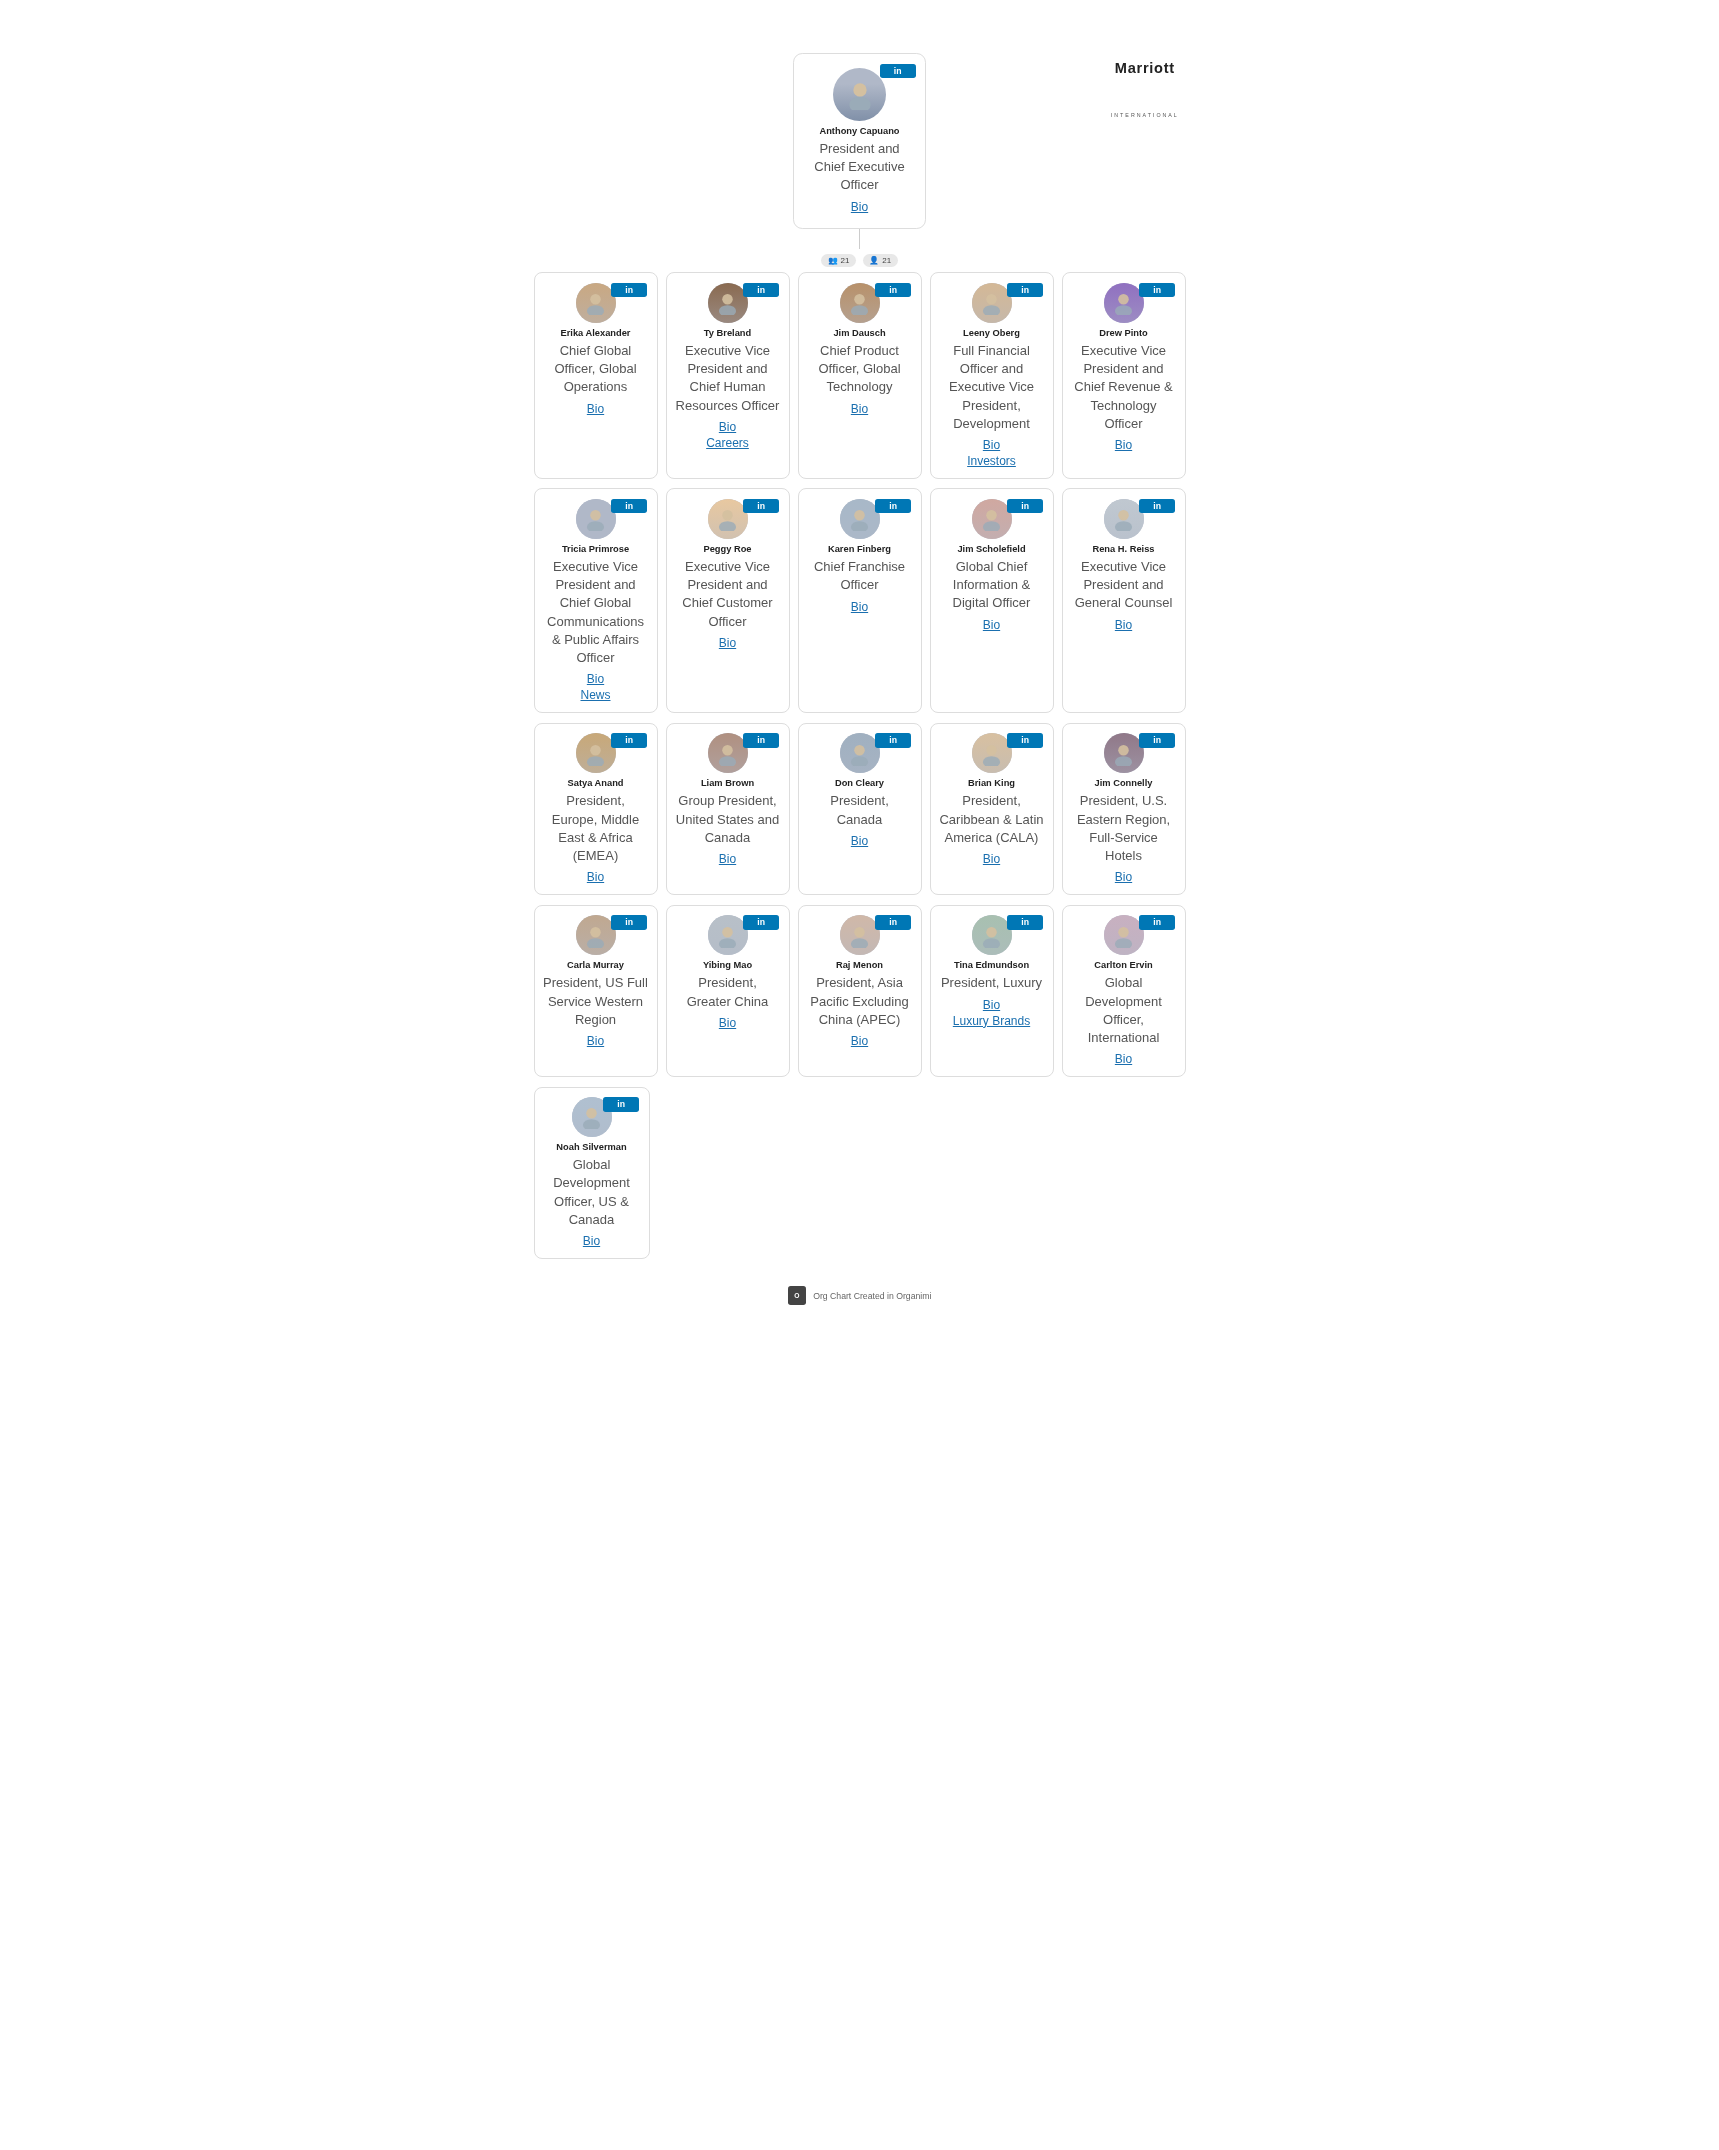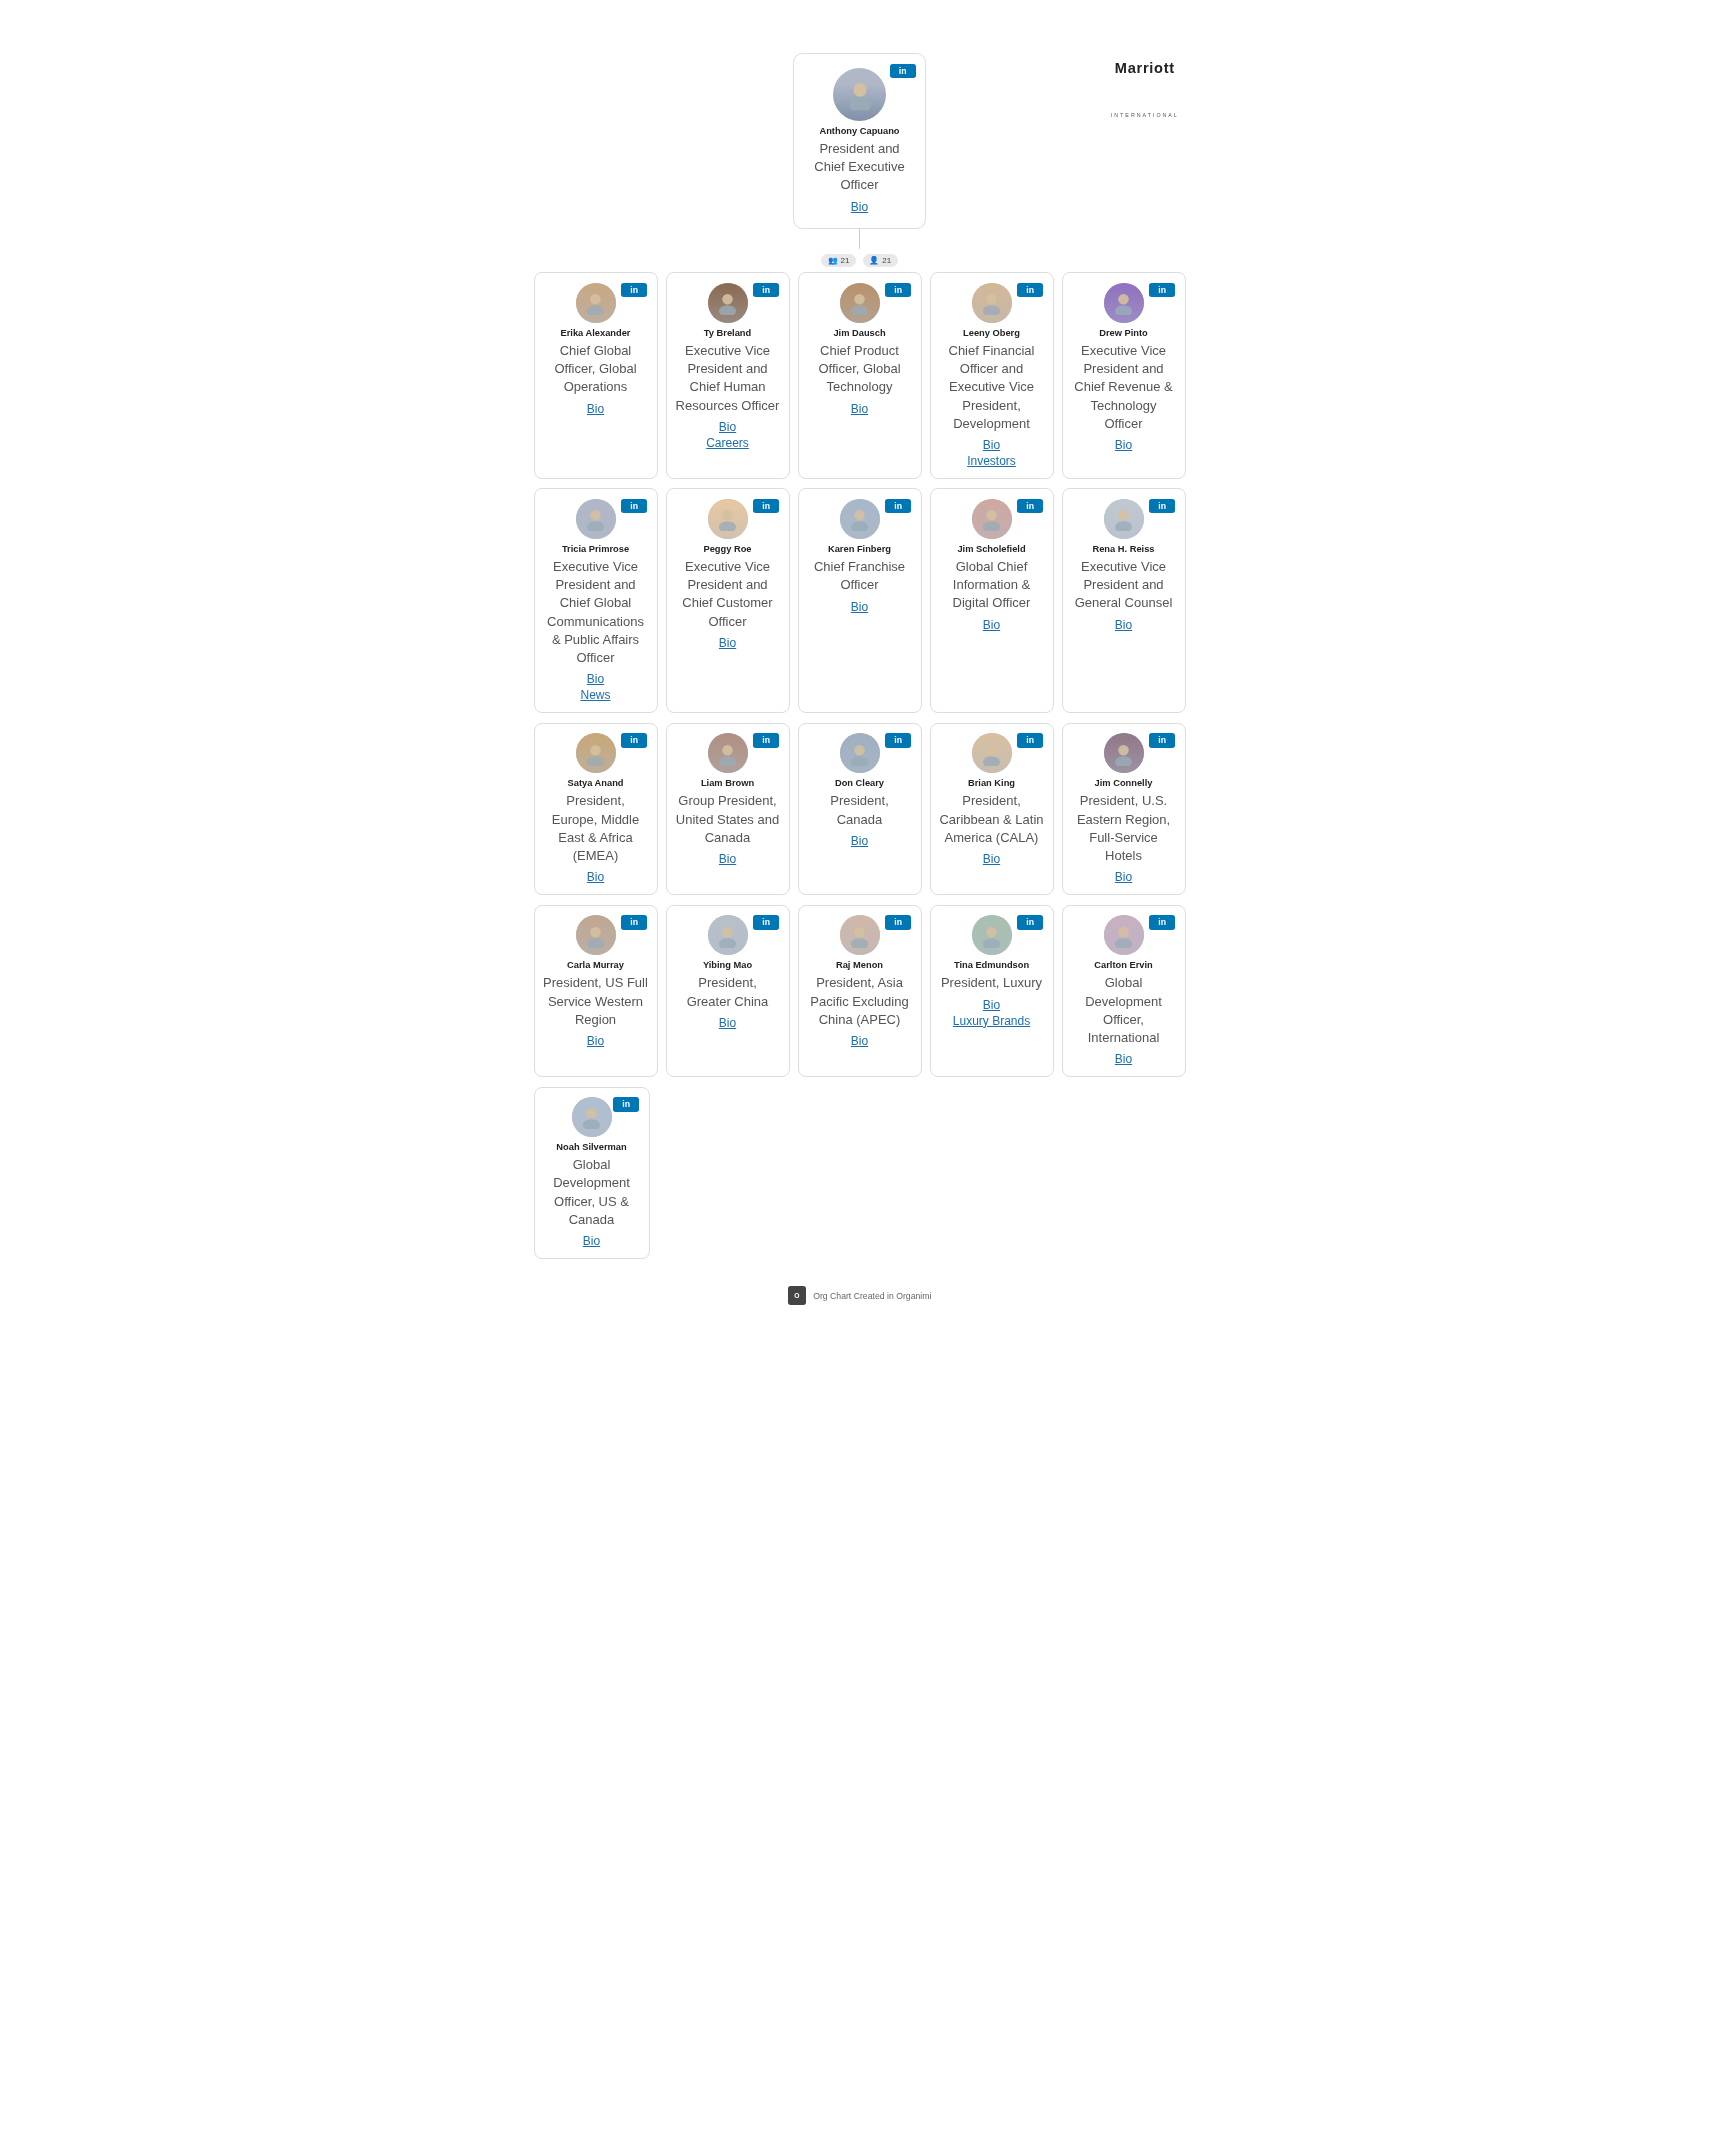--- a/index.html
+++ b/index.html
@@ -71,21 +71,21 @@
       font-size: 18.6px;
       color: #fff;
     }
     .linkedin-badge {
       position: absolute;
       top: 9.3px;
       right: 9.3px;
       background: #0077b5;
       color: #fff;
       border-radius: 2.7px;
-      width: 26px;
+      width: 36px;
       height: 14.6px;
       display: flex;
       align-items: center;
       justify-content: center;
       font-size: 8.7px;
       font-weight: bold;
       cursor: pointer;
     }
     .card-name {
       font-size: 9.3px;
@@ -277,21 +277,21 @@
     <div class="linkedin-badge">in</div>
     <div class="avatar">
     <div style="width:100%;height:100%;background:linear-gradient(180deg,#d4b896 0%,#d4b89699 100%);display:flex;align-items:center;justify-content:center;">
       <svg width="25" height="25" viewBox="0 0 38 38">
         <circle cx="19" cy="14" r="8" fill="#d4c0a0" opacity="0.9"></circle>
         <ellipse cx="19" cy="32" rx="13" ry="9" fill="#9aabb8" opacity="0.8"></ellipse>
       </svg>
     </div>
   </div>
     <div class="card-name">Leeny Oberg</div>
-    <div class="card-title">Chief Financial Officer and Executive Vice President, Development</div>
+    <div class="card-title">Full Financial Officer and Executive Vice President, Development</div>
     <a class="card-link">Bio</a>
           <a class="card-link">Investors</a>
   </div>
         <div class="person-card">
     <div class="linkedin-badge">in</div>
     <div class="avatar">
     <div style="width:100%;height:100%;background:linear-gradient(180deg,#9070c0 0%,#9070c099 100%);display:flex;align-items:center;justify-content:center;">
       <svg width="25" height="25" viewBox="0 0 38 38">
         <circle cx="19" cy="14" r="8" fill="#d4c0a0" opacity="0.9"></circle>
         <ellipse cx="19" cy="32" rx="13" ry="9" fill="#9aabb8" opacity="0.8"></ellipse>

